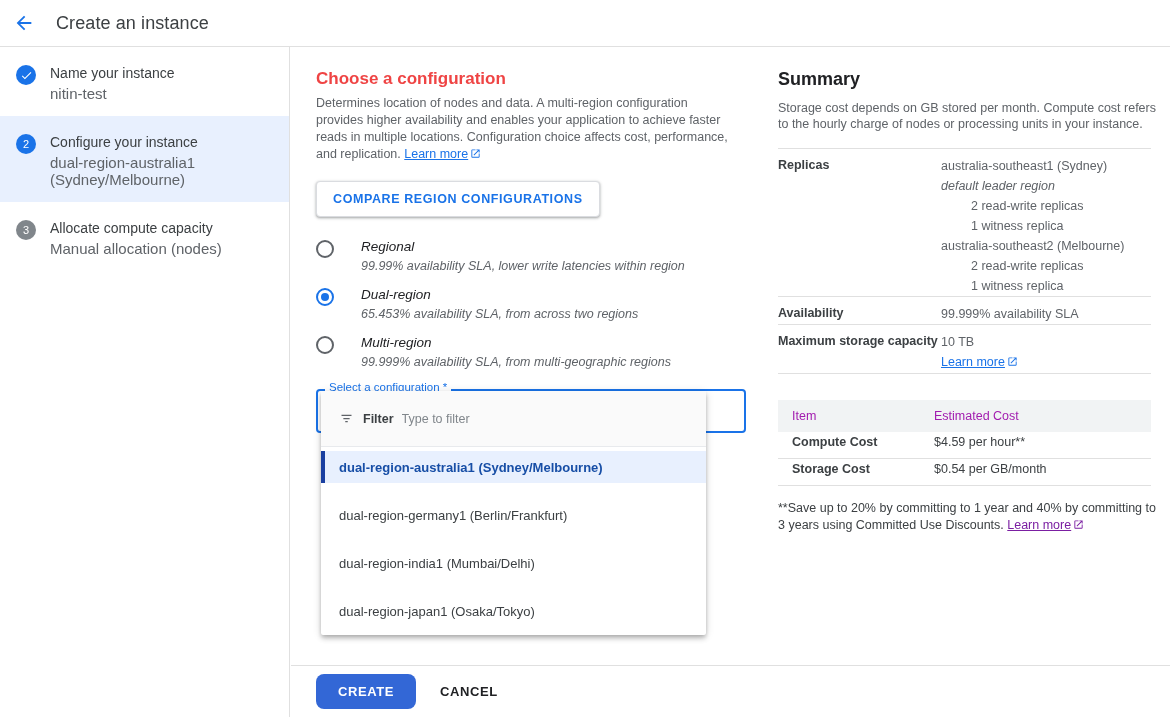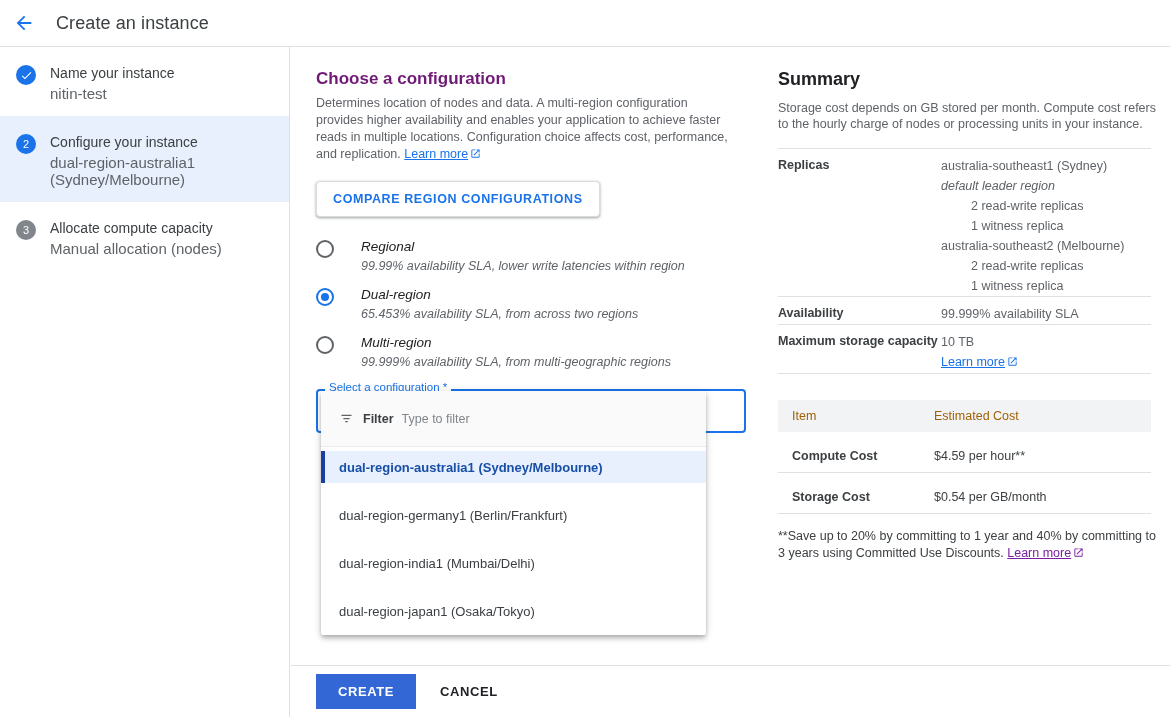--- a/index.html
+++ b/index.html
@@ -53,21 +53,21 @@
   .step-marker svg { display: block; }
   .step-text { display: flex; flex-direction: column; }
   .step-title { font-size: 14px; color: #3c4043; line-height: 20px; font-weight: 400; }
   .step-sub { font-size: 15px; color: #5f6368; line-height: 17px; margin-top: 2px; }
 
   
   .center {
     position: absolute; left: 291px; top: 0; width: 464px; height: 618px;
     padding: 22px 25px 0 25px; overflow: visible;
   }
-  .h1 { font-size: 17px; font-weight: 700; color: #701a75; margin: 0 0 6px 0; letter-spacing: 0; }
+  .h1 { font-size: 17px; font-weight: 700; color: #ef4444; margin: 0 0 6px 0; letter-spacing: 0; }
   .desc { font-size: 12.5px; line-height: 17px; color: #5f6368; margin: 0; max-width: 430px; }
   a.link { color: #1a73e8; text-decoration: underline; cursor: pointer; }
   a.link.visited { color: #7b1fa2; }
   .ext-ico { display: inline-block; vertical-align: -1px; margin-left: 2px; }
 
   .compare-btn {
     margin-top: 17px; display: inline-block;
     background: #fff; border: 1px solid #dadce0; border-radius: 4px;
     color: #1a73e8; font-size: 12.5px; font-weight: 700; letter-spacing: .6px;
     padding: 10px 16px; cursor: pointer;
@@ -156,41 +156,41 @@
   }
   table.sumtab tr:last-child td { border-bottom: 1px solid #e0e0e0; }
   td.k { width: 163px; font-weight: 700; color: #3c4043; line-height: 18px; }
   td.v { color: #5f6368; line-height: 20px; }
   .v-line { display: block; }
   .v-line.ital { font-style: italic; }
   .v-line.ind { padding-left: 30px; }
 
   table.costtab { border-collapse: collapse; width: 373px; table-layout: fixed; margin-top: 26px; }
   table.costtab th {
-    text-align: left; font-size: 12.5px; font-weight: 400; color: #a16207;
+    text-align: left; font-size: 12.5px; font-weight: 400; color: #a21caf;
     background: #f1f3f4; padding: 9px 0 9px 14px; border: none;
   }
   table.costtab th:first-child { width: 142px; }
   table.costtab td {
-    font-size: 12.5px; color: #3c4043; padding: 17px 0 9px 14px;
+    font-size: 12.5px; color: #3c4043; padding: 3px 0 9px 14px;
     border-bottom: 1px solid #e0e0e0;
   }
   table.costtab td.item { font-weight: 700; }
   .footnote {
     margin-top: 14px; width: 380px; font-size: 12.5px; line-height: 17px; color: #3c4043;
   }
 
   
   .actionbar {
     position: absolute; left: 291px; top: 618px; width: 879px; height: 52px;
     border-top: 1px solid #e0e0e0; display: flex; align-items: center;
     padding-left: 25px; gap: 10px; background: #fff;
   }
   .btn-create {
-    background: #3367d6; color: #fff; border: none; border-radius: 0;
+    background: #3367d6; color: #fff; border: none; border-radius: 8px;
     font-family: "Liberation Sans", sans-serif;
     font-size: 13px; font-weight: 700; letter-spacing: .6px;
     padding: 10px 22px; cursor: pointer;
   }
   .btn-cancel {
     background: transparent; border: none; color: #202124;
     font-family: "Liberation Sans", sans-serif;
     font-size: 13px; font-weight: 700; letter-spacing: .6px;
     padding: 10px 14px; cursor: pointer;
   }

